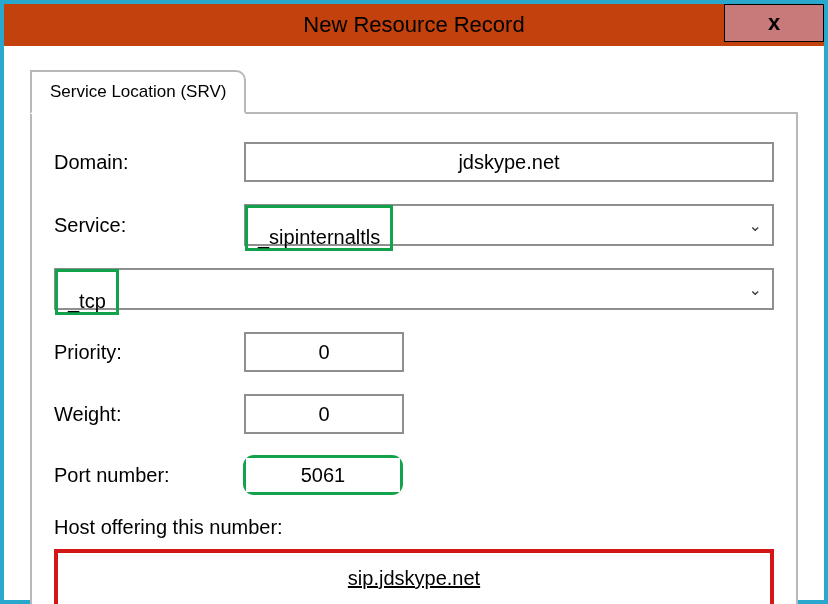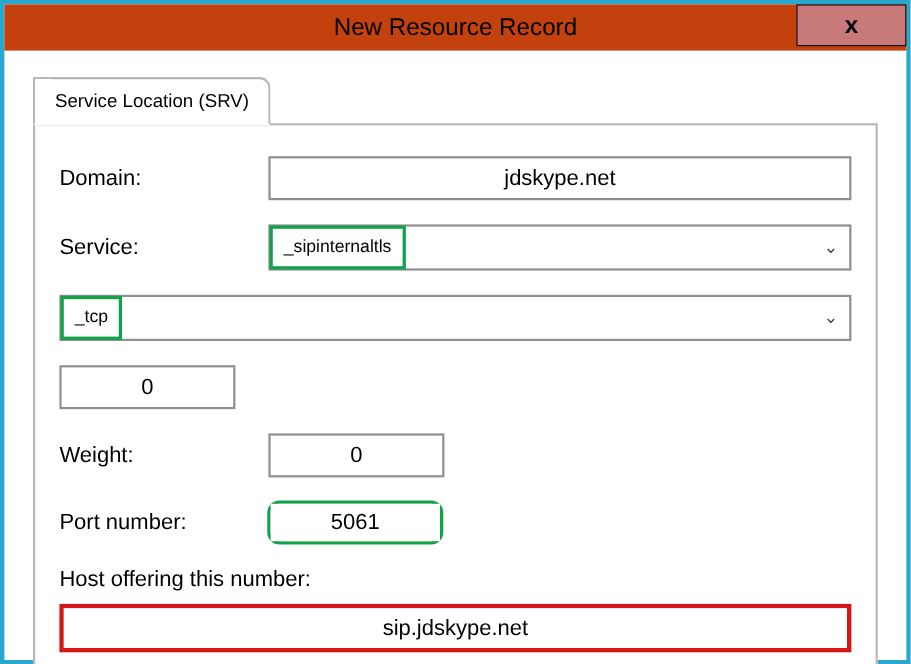--- a/index.html
+++ b/index.html
@@ -106,22 +106,22 @@
     width: 100%;
     height: 42px;
     border: 2px solid #8f8f8f;
     background: #fff;
     position: relative;
   }
   .combo .combo-val {
     display: inline-block;
     height: 38px;
     line-height: 34px;
-    font-size: 16px;
-    padding: 0 10px;
+    font-size: 20px;
+    padding: 12px 10px;
     color: #000;
     border-radius: 14px;
   }
   .combo .chev {
     position: absolute;
     right: 10px;
     top: 50%;
     transform: translateY(-50%);
     font-size: 16px;
     color: #424242;
@@ -150,22 +150,23 @@
   .host-label {
     font-size: 20px;
     margin-bottom: 10px;
   }
   .host-wrap {
     border: 4px solid #d31717;
     width: 100%;
   }
   .host-wrap .textfield {
     border: none;
-    height: 36px;
-    width: 100%;
+    height: 51px;
+    width: 100%;
+    text-decoration: underline;
   }
 </style>
 </head>
 <body>
 
 <div class="window">
 
   <div class="titlebar">
     <span class="title-text">New Resource Record</span>
     <div class="close-btn">
@@ -207,20 +208,21 @@
           <div class="combo">
             <span class="hl-green">
               <span class="combo-val">_tcp</span>
             </span>
             <span class="chev">⌄</span>
           </div>
         </div>
       </div>
 
       <div class="row">
+        <div class="lbl">Priority:</div>
         <div class="field-wrap">
           <input class="textfield short" type="text" value="0" style="">
         </div>
       </div>
 
       <div class="row">
         <div class="lbl">Weight:</div>
         <div class="field-wrap">
           <input class="textfield short" type="text" value="0" style="">
         </div>

